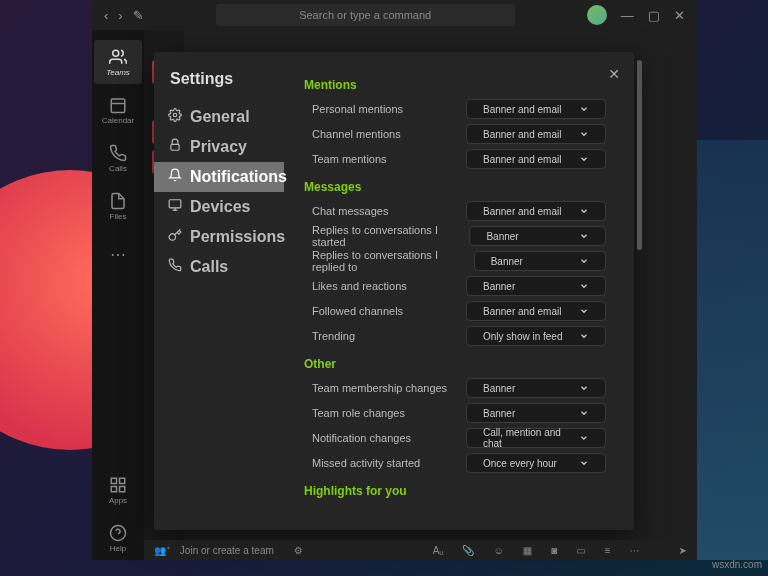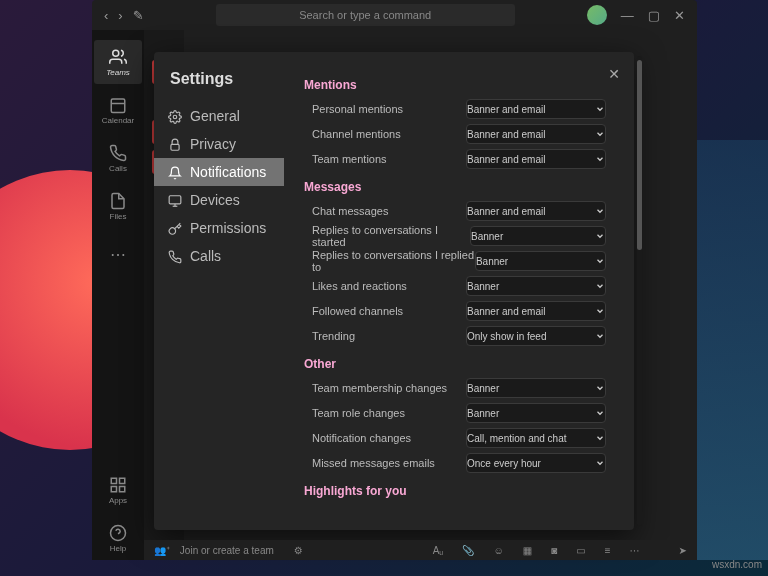--- a/index.html
+++ b/index.html
@@ -18,30 +18,30 @@
 .rail-item.active { background: #2a2a2a; color: #ddd; font-style: italic; }
 .rail-item svg { width: 18px; height: 18px; }
 .rail-spacer { flex: 1; }
 .team-col { position: absolute; left: 144px; top: 30px; width: 40px; height: 530px; background: #1a1a1a; padding-top: 30px; display: flex; flex-direction: column; gap: 6px; align-items: center; }
 .team-tile { width: 24px; height: 24px; border-radius: 3px; background: #c73a3a; }
 .settings-modal { position: absolute; left: 154px; top: 52px; width: 480px; height: 478px; background: #252525; border-radius: 4px; box-shadow: 0 8px 30px rgba(0,0,0,0.6); display: flex; }
 .scrollbar-track { position: absolute; right: -8px; top: 4px; width: 5px; height: 470px; background: #1a1a1a; border-radius: 3px; }
 .scrollbar-thumb { width: 5px; height: 190px; background: #555; border-radius: 3px; margin-top: 4px; }
 .modal-sidebar { width: 130px; padding: 18px 0; }
 .modal-title { color: #ddd; font-size: 16px; font-weight: 600; padding: 0 16px 14px; }
-.nav-item { display: flex; align-items: flex-end; gap: 8px; padding: 6px 14px; color: #bbb; font-size: 14px; cursor: pointer; }
+.nav-item { display: flex; align-items: flex-start; gap: 8px; padding: 6px 14px; color: #bbb; font-size: 16px; cursor: pointer; font-weight: bold; }
 .nav-item.active { background: #737373; color: #fff; }
 .nav-item svg { width: 14px; height: 14px; flex-shrink: 0; }
 .modal-close { position: absolute; top: 14px; right: 14px; color: #aaa; font-size: 14px; cursor: pointer; }
 .modal-content { flex: 1; padding: 26px 20px 10px 20px; overflow: hidden; }
-.section-title { color: #f9a8d4; font-size: 12px; font-weight: 700; margin: 10px 0 6px; }
+.section-title { color: #84cc16; font-size: 12px; font-weight: 700; margin: 10px 0 6px; }
 .section-title:first-child { margin-top: 0; }
 .setting-row { display: flex; align-items: center; justify-content: space-between; margin: 3px 8px; height: 22px; }
 .setting-label { color: #bbb; font-size: 11px; }
-.dropdown { width: 140px; height: 20px; background: #1a1a1a; border: 1px solid #3a3a3a; border-radius: 4px; display: flex; align-items: center; justify-content: space-between; padding: 0 0; color: #ccc; font-size: 10px; cursor: pointer; }
+.dropdown { width: 140px; height: 20px; background: #1a1a1a; border: 1px solid #3a3a3a; border-radius: 4px; display: flex; align-items: center; justify-content: space-between; padding: 0 16px; color: #ccc; font-size: 10px; cursor: pointer; }
 .dropdown svg { width: 10px; height: 10px; }
 .bottom-bar { position: absolute; left: 144px; top: 540px; width: 553px; height: 20px; background: #1f1f1f; display: flex; align-items: center; padding: 0 10px; gap: 10px; color: #888; font-size: 10px; }
 .compose-icons { display: flex; gap: 19px; margin-left: auto; }
 .watermark { position: absolute; right: 6px; bottom: 6px; color: #888; font-size: 10px; z-index: 100; }
 </style>
 </head>
 <body>
 
 <div class="bg-circle"></div>
 <div class="bg-building"></div>
@@ -275,21 +275,21 @@
     <div class="setting-row">
         <span class="setting-label">Notification changes</span>
         <div class="dropdown">
           <span>Call, mention and chat</span>
           <svg viewBox="0 0 24 24" fill="none" stroke="currentColor" stroke-width="3">
             <polyline points="6 9 12 15 18 9"></polyline>
           </svg>
         </div>
       </div>
     <div class="setting-row">
-        <span class="setting-label">Missed messages emails</span>
+        <span class="setting-label">Missed activity started</span>
         <div class="dropdown">
           <span>Once every hour</span>
           <svg viewBox="0 0 24 24" fill="none" stroke="currentColor" stroke-width="3">
             <polyline points="6 9 12 15 18 9"></polyline>
           </svg>
         </div>
       </div>
 
     <div class="section-title">Highlights for you</div>
   </div>

